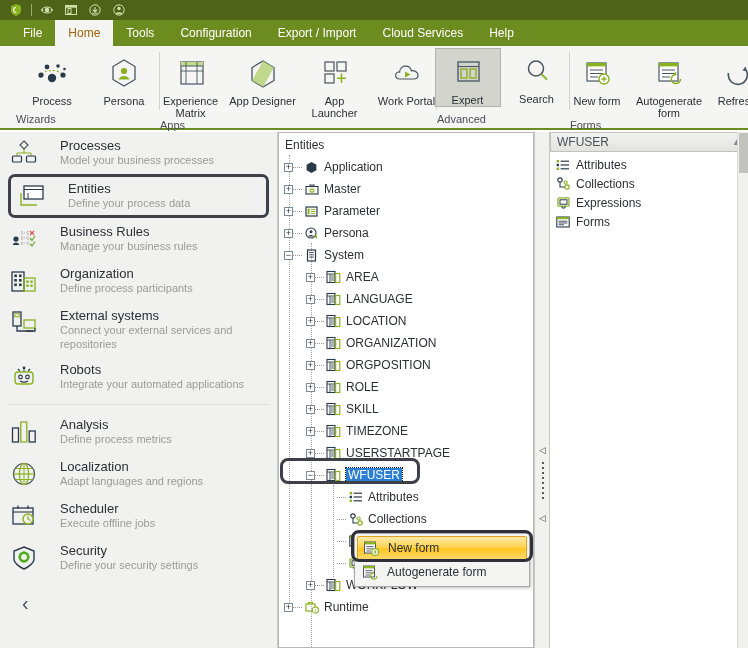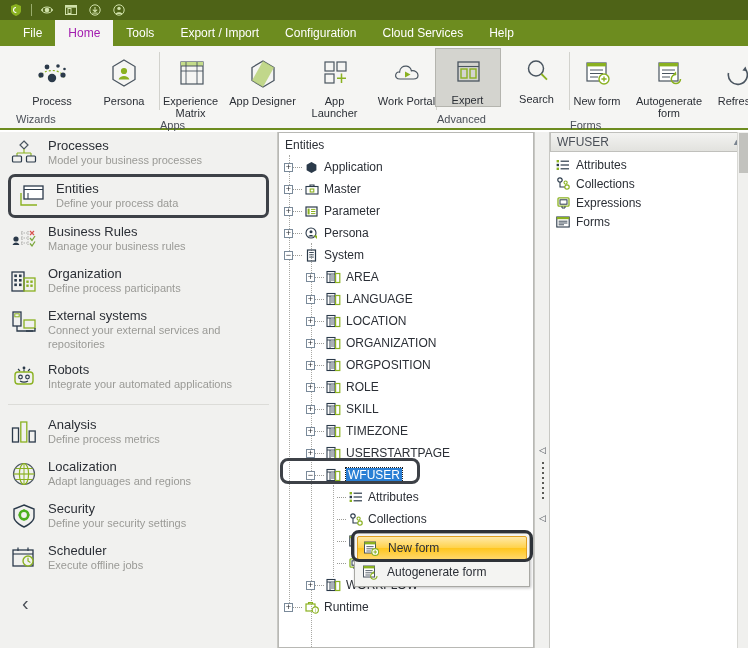--- a/index.html
+++ b/index.html
@@ -22,21 +22,21 @@
 
   
   .tabstrip {
     height:26px; background:#6d8c1f; display:flex; align-items:flex-end;
     padding-left:10px;
   }
   .tab {
     height:26px; padding:0 13px; display:flex; align-items:center;
     color:#ffffff; font-size:12px; white-space:nowrap; cursor:default;
   }
-  .tab.active { background:#f5f5f3; color:#a21caf; }
+  .tab.active { background:#f5f5f3; color:#a16207; }
 
   
   .ribbon {
     height:84px; background:#f5f5f3; border-bottom:2px solid #6d8c1f;
     display:flex; align-items:stretch; padding-left:16px;
     position:relative;
   }
   .rgroup { display:flex; flex-direction:column; align-items:center; position:relative; }
   .rgroup-items { display:flex; align-items:flex-start; flex:1; padding-top:4px; }
   .rgroup-label {
@@ -60,21 +60,21 @@
 
   
   .content { position:absolute; top:132px; left:0; right:0; bottom:0; display:flex; }
 
   
   .leftnav {
     width:278px; background:#f1f1ef; border-right:1px solid #c8c8c4;
     position:relative; overflow:hidden;
   }
   .navitem {
-    display:flex; align-items:flex-start; padding:5px 6px 5px 8px; gap:8px;
+    display:flex; align-items:flex-start; padding:5px 6px 5px 8px; gap:20px;
     cursor:default; position:relative;
   }
   .navitem .nicon { width:32px; height:32px; flex:0 0 32px; display:flex; align-items:center; justify-content:center; }
   .navitem .ntext { padding-top:1px; }
   .navitem .ntitle { font-size:13px; color:#2b2f36; line-height:15px; }
   .navitem .ndesc { font-size:11px; color:#9a9a96; line-height:14px; margin-top:0; }
   .navitem.highlight {
     border:3px solid #3d4147; border-radius:7px; margin:0 8px;
     background:#f1f1ef; padding:3px 6px 3px 5px;
   }
@@ -201,22 +201,22 @@
           <circle cx="7" cy="5.4" r="1.7" fill="#cfe0a8"></circle>
           <path d="M3.6 11 C4.2 8.6 9.8 8.6 10.4 11 Z" fill="#cfe0a8"></path>
         </svg>
     </div>
   </div>
 
   <div class="tabstrip">
     <div class="tab">File</div>
     <div class="tab active">Home</div>
     <div class="tab">Tools</div>
+    <div class="tab">Configuration</div>
     <div class="tab">Export / Import</div>
-    <div class="tab">Configuration</div>
     <div class="tab">Cloud Services</div>
     <div class="tab">Help</div>
   </div>
 
   <div class="ribbon">
 
     <div class="rgroup" style="width:148px">
       <div class="rgroup-items">
         <div class="rbtn">
           <div class="glyph">
@@ -513,45 +513,45 @@
         </div>
         <div class="ntext">
           <div class="ntitle">Localization</div>
           <div class="ndesc">Adapt  languages  and regions</div>
         </div>
       </div>
 
       <div class="navitem">
         <div class="nicon">
           <svg width="30" height="30" viewBox="0 0 30 30">
-            <path d="M15 4 L25 8 V16 C25 21.5 15 26 15 26 C15 26 5 21.5 5 16 V8 Z" fill="none" stroke="#2b3a4a" stroke-width="1.4"></path>
-            <circle cx="15" cy="14" r="4.2" fill="none" stroke="#4caf1e" stroke-width="2.6"></circle>
-            <path d="M15 8.6 V11 M15 17 V19.4 M9.6 14 H12 M18 14 H20.4" stroke="#4caf1e" stroke-width="2"></path>
-          </svg>
-        </div>
-        <div class="ntext">
-          <div class="ntitle">Security</div>
-          <div class="ndesc">Define  your  security  settings</div>
-        </div>
-      </div>
-
-      <div class="navitem">
-        <div class="nicon">
-          <svg width="30" height="30" viewBox="0 0 30 30">
             <rect x="4" y="7" width="20" height="16" fill="none" stroke="#2b3a4a" stroke-width="1.3"></rect>
             <line x1="4" y1="11" x2="24" y2="11" stroke="#2b3a4a" stroke-width="1.1"></line>
             <line x1="9" y1="4.5" x2="9" y2="8" stroke="#2b3a4a" stroke-width="1.2"></line>
             <line x1="19" y1="4.5" x2="19" y2="8" stroke="#2b3a4a" stroke-width="1.2"></line>
             <circle cx="19" cy="18" r="5" fill="#f1f1ef" stroke="#8ab120" stroke-width="1.4"></circle>
             <path d="M19 14.8 V18 L21.4 19.4" fill="none" stroke="#8ab120" stroke-width="1.2"></path>
           </svg>
         </div>
         <div class="ntext">
           <div class="ntitle">Scheduler</div>
           <div class="ndesc">Execute  offline  jobs</div>
+        </div>
+      </div>
+
+      <div class="navitem">
+        <div class="nicon">
+          <svg width="30" height="30" viewBox="0 0 30 30">
+            <path d="M15 4 L25 8 V16 C25 21.5 15 26 15 26 C15 26 5 21.5 5 16 V8 Z" fill="none" stroke="#2b3a4a" stroke-width="1.4"></path>
+            <circle cx="15" cy="14" r="4.2" fill="none" stroke="#4caf1e" stroke-width="2.6"></circle>
+            <path d="M15 8.6 V11 M15 17 V19.4 M9.6 14 H12 M18 14 H20.4" stroke="#4caf1e" stroke-width="2"></path>
+          </svg>
+        </div>
+        <div class="ntext">
+          <div class="ntitle">Security</div>
+          <div class="ndesc">Define  your  security  settings</div>
         </div>
       </div>
 
       <div class="collapse-arrow">‹</div>
     </div>
 
     <div class="treepanel">
       <div class="tree-title">Entities</div>
 
       <div class="vline" style="left:10px; top:22px; height:450px;"></div>

